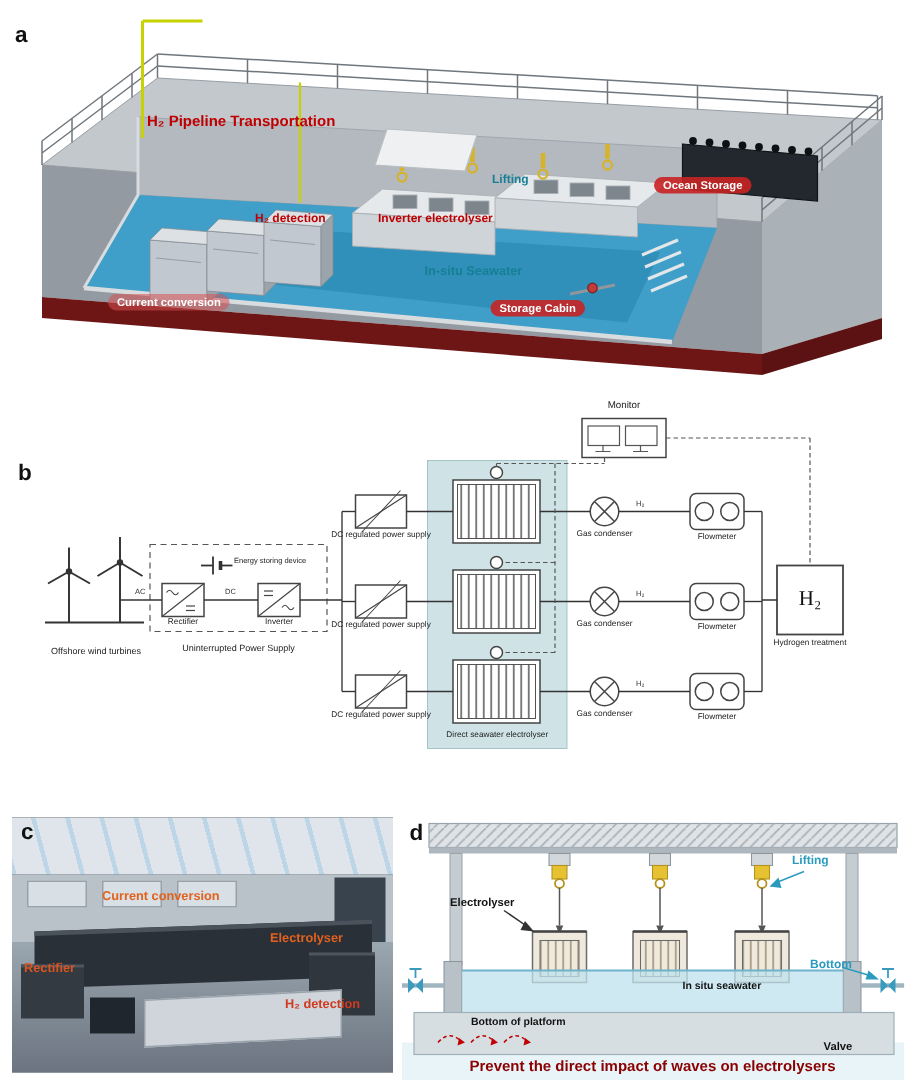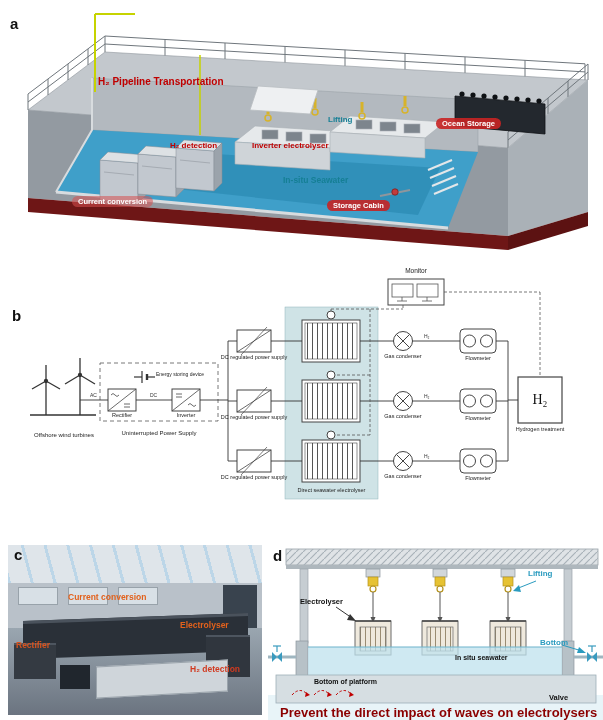--- a/index.html
+++ b/index.html
@@ -465,15 +465,15 @@
     </g>
   </svg>
 
   <div class="panel-letter" style="left:273px;top:548px">d</div>
   <div class="lbl blk" style="left:300px;top:598px;font-size:7.5px">Electrolyser</div>
   <div class="lbl teal" style="left:528px;top:570px;font-size:8px;color:#2a9bbf">Lifting</div>
   <div class="lbl teal" style="left:540px;top:639px;font-size:8px;color:#2a9bbf">Bottom</div>
   <div class="lbl blk" style="left:455px;top:654px;font-size:7px">In situ seawater</div>
   <div class="lbl blk" style="left:314px;top:678px;font-size:7px">Bottom of platform</div>
   <div class="lbl blk" style="left:549px;top:694px;font-size:7.5px">Valve</div>
-  <div class="lbl" style="left:280px;top:706px;width:310px;text-align:right;font-size:13px;font-weight:bold;color:#8b0000;white-space:nowrap">Prevent the direct impact of waves on electrolysers</div>
+  <div class="lbl" style="left:280px;top:706px;width:310px;text-align:center;font-size:10px;font-weight:bold;color:#8b0000;white-space:nowrap">Prevent the direct impact of waves on electrolysers</div>
 
 </div>
 
 </body></html>

